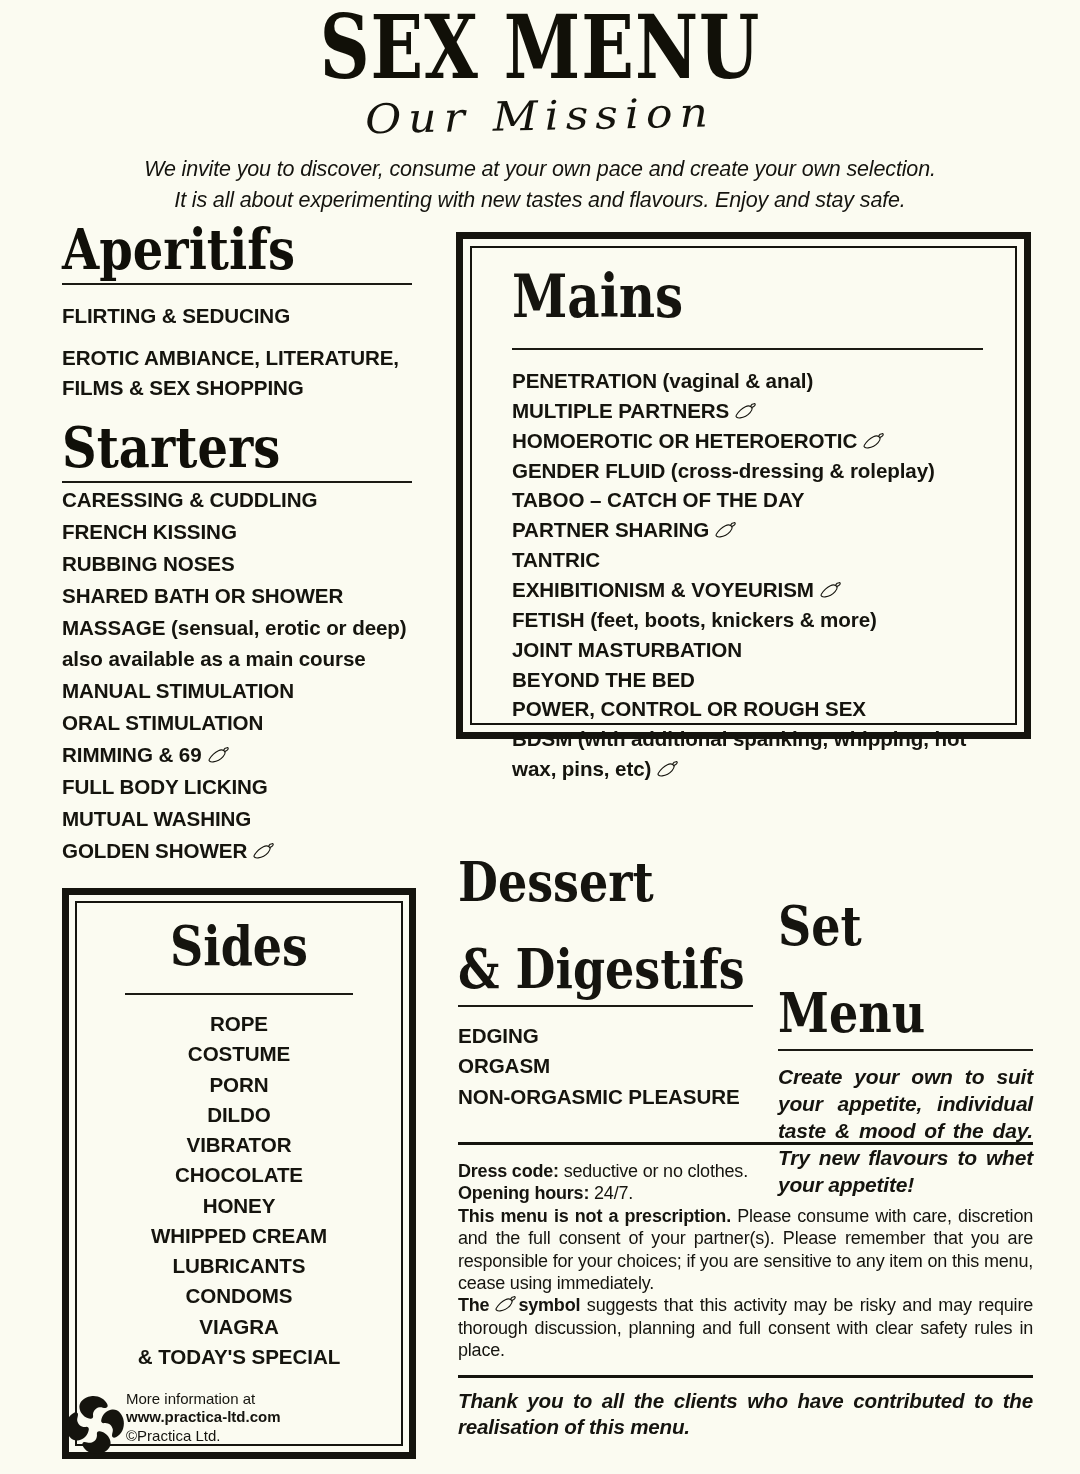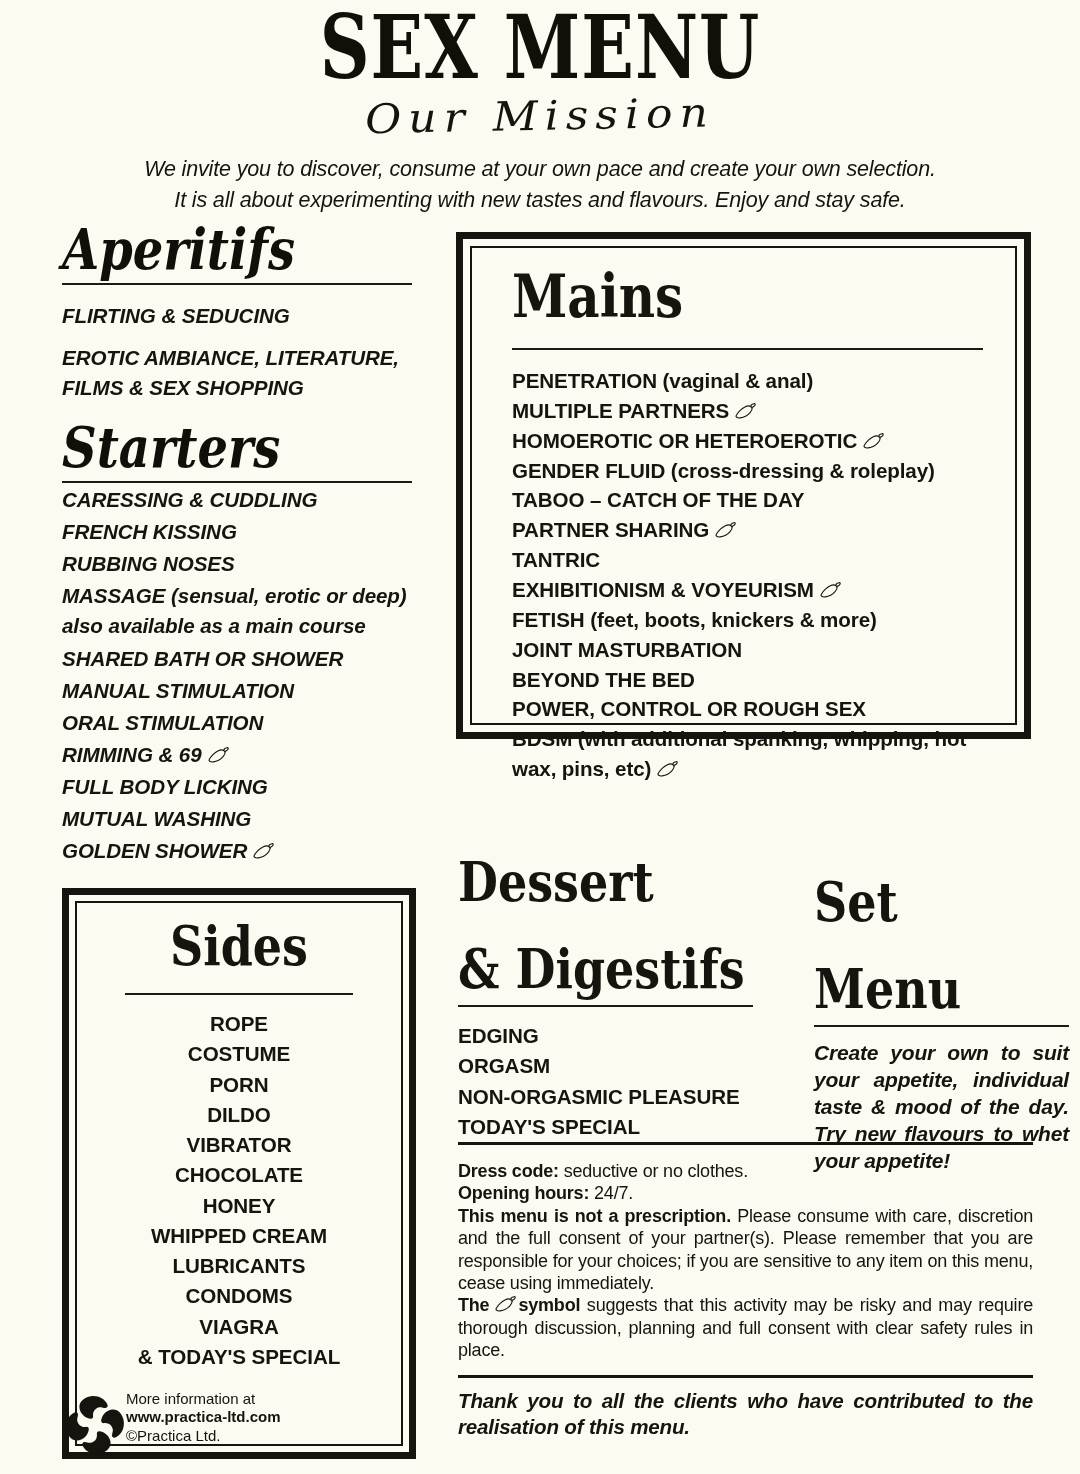--- a/index.html
+++ b/index.html
@@ -96,21 +96,20 @@
     margin-left: 5px;
   }
   .chili svg { display:block; width:24px; height:19px; }
 
   
   .left-col {
     position: absolute;
     left: 62px;
     top: 229px;
     width: 350px;
-    font-style: italic;
   }
   .left-col .rule { margin-top: 6px; }
   .aper-list { margin-top: 16px; }
   .aper-list .item + .item { margin-top: 12px; }
   .starters-head { margin-top: 24px; }
   .starters-list { margin-top: 1px; }
   .starters-list .item { margin-top: 2px; }
 
   
   .sides-box {
@@ -181,23 +180,22 @@
   
   .dessert-col {
     position: absolute;
     left: 458px;
     top: 840px;
     width: 295px;
   }
   .setmenu-col {
     position: absolute;
     left: 778px;
-    top: 860px;
+    top: 884px;
     width: 255px;
-    margin-left: 36px;
   }
   .two-line-head {
     font-family: "DejaVu Serif", "Liberation Serif", serif;
     font-weight: 700;
     font-size: 46px;
     line-height: 1.62;
     transform: scaleY(1.16);
     transform-origin: left top;
     margin: 0;
     white-space: nowrap;
@@ -280,22 +278,22 @@
         <div class="item"><span>FLIRTING &amp; SEDUCING</span></div>
         <div class="item"><span>EROTIC AMBIANCE,  LITERATURE, FILMS &amp; SEX SHOPPING</span></div>
       </div>
 
     <div class="sec-head starters-head">Starters</div>
     <div class="rule"></div>
     <div class="starters-list">
         <div class="item"><span>CARESSING &amp; CUDDLING</span></div>
         <div class="item"><span>FRENCH KISSING</span></div>
         <div class="item"><span>RUBBING NOSES</span></div>
+        <div class="item"><span>SHARED BATH OR SHOWER</span></div>
         <div class="item"><span>MASSAGE (sensual, erotic or deep) also available as a main course</span></div>
-        <div class="item"><span>SHARED BATH OR SHOWER</span></div>
         <div class="item"><span>MANUAL STIMULATION</span></div>
         <div class="item"><span>ORAL STIMULATION</span></div>
         <div class="item"><span>RIMMING &amp; 69</span><span class="chili"><svg viewBox="0 0 24 19">
               <path d="M18.2 2.2c-.6.5-1.2 1.3-1.5 2.2-1.5-.7-3.4-.6-5.3.3C8.1 6.2 4.6 9.5 2.3 13.2c-.5.8-.3 1.6.4 2.1.8.6 2 .8 3.5.6 3.6-.5 7.5-2.6 9.9-5.3 1.6-1.8 2.3-3.7 2-5.3.9-.3 1.8-.8 2.4-1.4.5-.5.8-1.1.7-1.6-.1-.5-.6-.7-1.2-.6-.6.1-1.2.3-1.8.5z" fill="none" stroke="#15140e" stroke-width="1.1"></path>
               <path d="M16.6 4.6c.8.4 1.4 1 1.6 1.8" fill="none" stroke="#15140e" stroke-width="1.1"></path>
             </svg></span></div>
         <div class="item"><span>FULL BODY LICKING</span></div>
         <div class="item"><span>MUTUAL WASHING</span></div>
         <div class="item"><span>GOLDEN SHOWER</span><span class="chili"><svg viewBox="0 0 24 19">
               <path d="M18.2 2.2c-.6.5-1.2 1.3-1.5 2.2-1.5-.7-3.4-.6-5.3.3C8.1 6.2 4.6 9.5 2.3 13.2c-.5.8-.3 1.6.4 2.1.8.6 2 .8 3.5.6 3.6-.5 7.5-2.6 9.9-5.3 1.6-1.8 2.3-3.7 2-5.3.9-.3 1.8-.8 2.4-1.4.5-.5.8-1.1.7-1.6-.1-.5-.6-.7-1.2-.6-.6.1-1.2.3-1.8.5z" fill="none" stroke="#15140e" stroke-width="1.1"></path>
@@ -366,21 +364,20 @@
   <div class="dessert-col">
     <div class="two-line-head">
       <span>Dessert</span><br>
       <span>&amp; Digestifs</span>
     </div>
     <div class="dessert-rule"></div>
     <div class="dessert-list">
         <div class="item"><span>EDGING</span></div>
         <div class="item"><span>ORGASM</span></div>
         <div class="item"><span>NON-ORGASMIC PLEASURE</span></div>
-        <div class="item"><span>TODAY'S SPECIAL</span></div>
       </div>
   </div>
 
   <div class="setmenu-col">
     <div class="two-line-head">
       <span>Set</span><br>
       <span>Menu</span>
     </div>
     <div class="set-rule"></div>
     <div class="set-body">Create your own to suit your appetite, individual taste &amp; mood of the day. Try new flavours to whet your appetite!</div>

